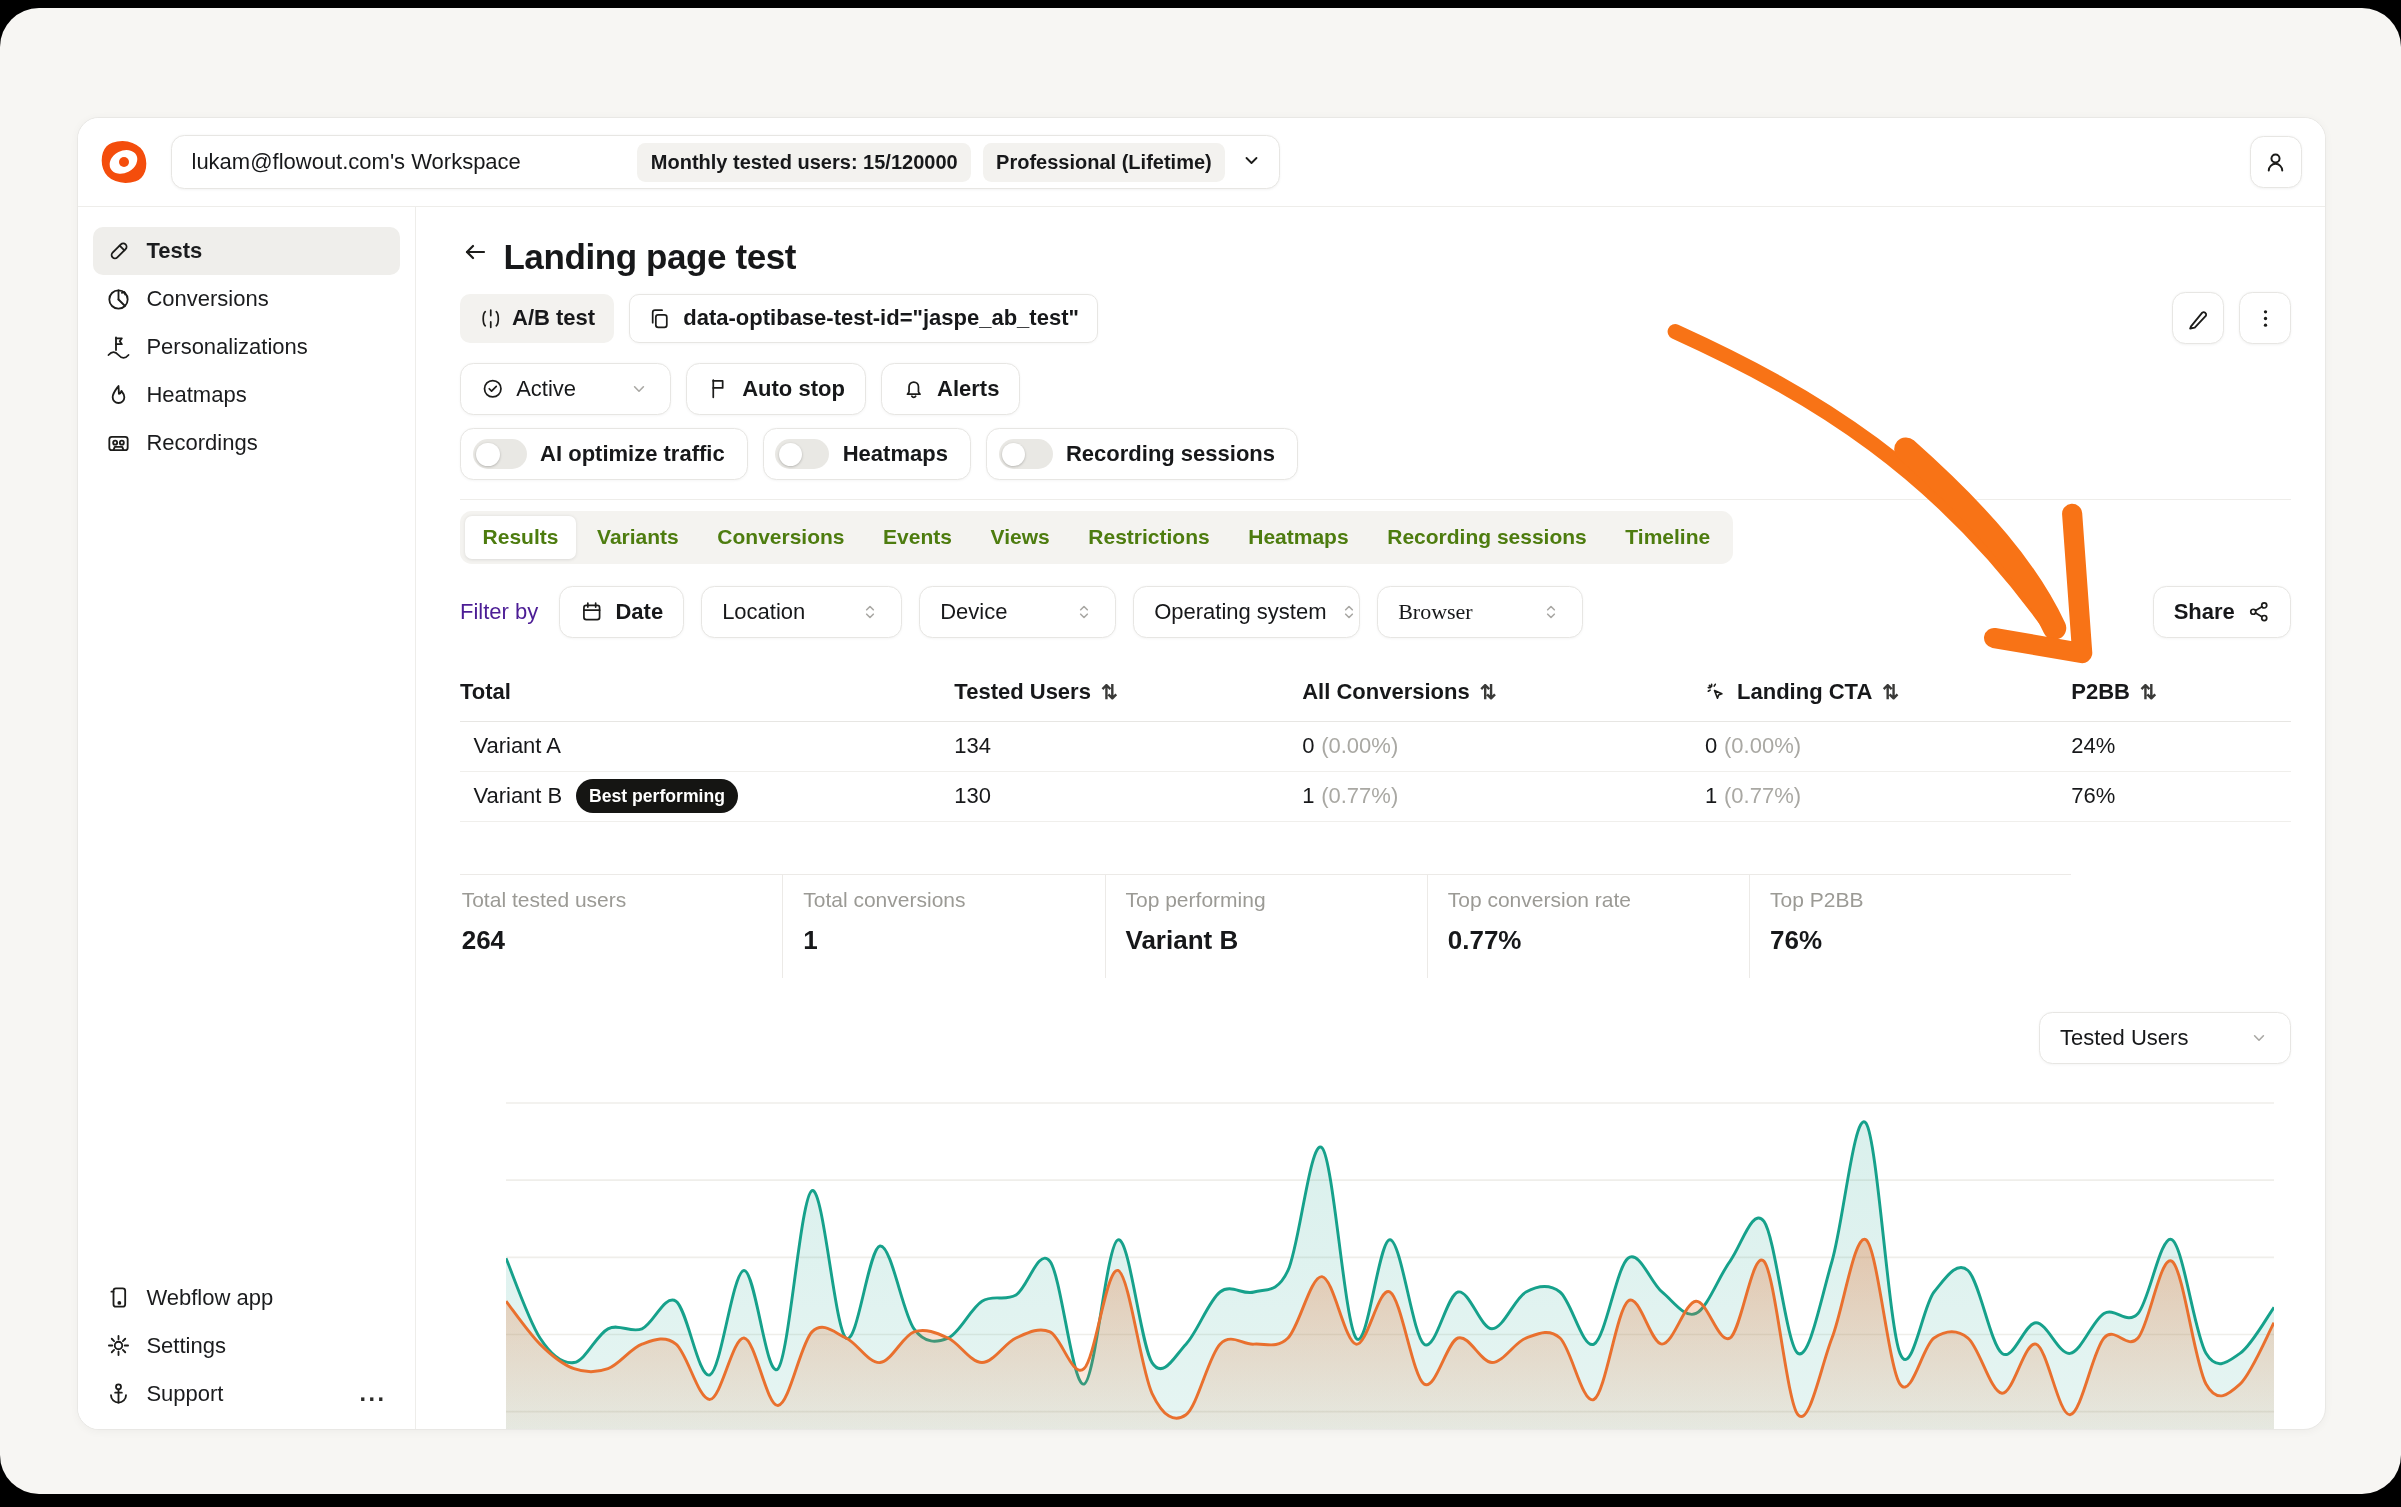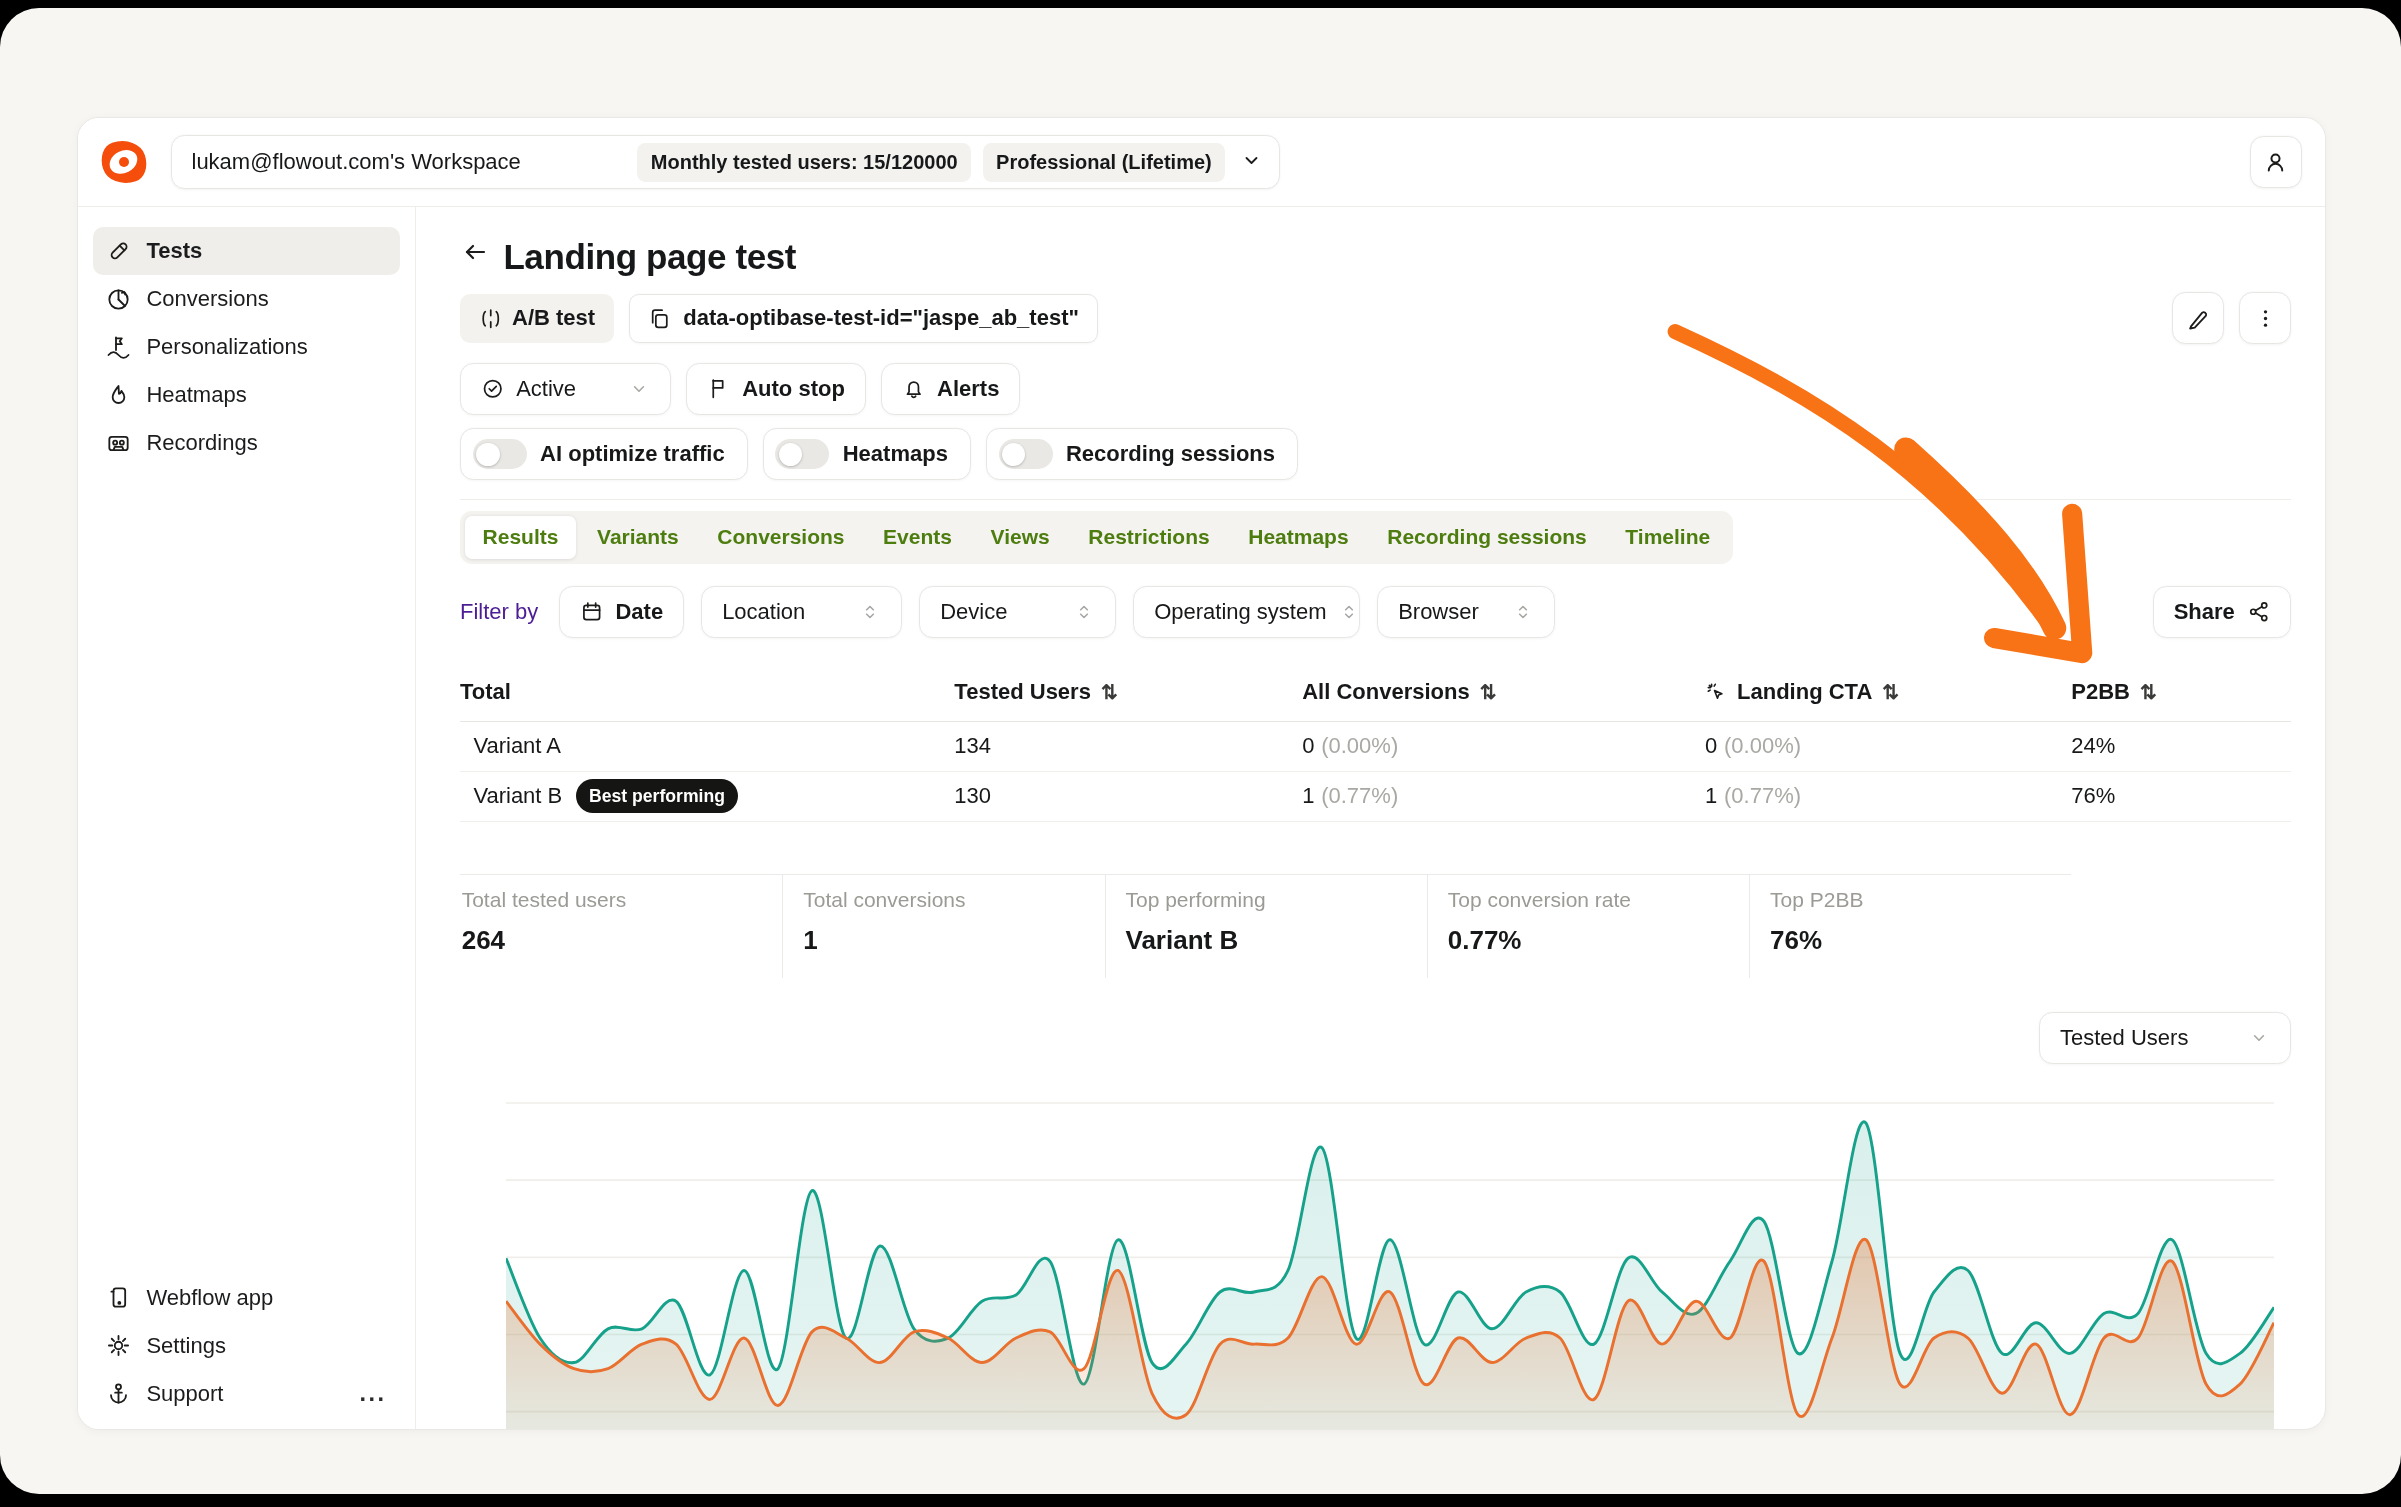--- a/index.html
+++ b/index.html
@@ -64,21 +64,21 @@
           box-shadow:0 0.8px 2.5px rgba(0,0,0,.25); }
 
   .hr { margin-top:18.5px; height:0.8px; background:#eeedea; }
 
   .tabs { margin-top:11.7px; display:inline-flex; background:#f4f3f0; border-radius:11.7px; padding:5px; gap:3.4px; }
   .tab { padding:9.2px 17.6px; font-size:21px; font-weight:600; color:#4d7c0f; border-radius:7px; white-space:nowrap; }
   .tab.active { background:#fff; box-shadow:0 0.8px 3.4px rgba(0,0,0,.10); }
 
   .filter-row { margin-top:22px; display:flex; align-items:center; gap:17px; }
   .filter-label { font-size:22px; color:#4c1d95; margin-right:4px; }
-  .w-loc{width:201px;} .w-dev{width:197px;} .w-os{width:227px;} .w-br{width:178px;}
+  .w-loc{width:201px;} .w-dev{width:197px;} .w-os{width:227px;} .w-br{width:206px;font-family:Liberation Serif, serif;}
   .share-btn { margin-left:auto; }
 
   
   .table { margin-top:25px; }
   .t-head, .t-row { display:grid; grid-template-columns:27% 19% 22% 20% 12%; align-items:center; }
   .t-head { height:59px; border-bottom:0.8px solid #e7e6e3; font-size:22px; font-weight:700; }
   .t-row { height:50px; border-bottom:0.8px solid #f0efec; font-size:22px; }
   .t-row .name-cell { padding-left:13.4px; display:flex; align-items:center; gap:13.4px; }
   .hcell { display:flex; align-items:center; gap:10px; }
   .sort { color:#3a3a38; font-size:20px; }

